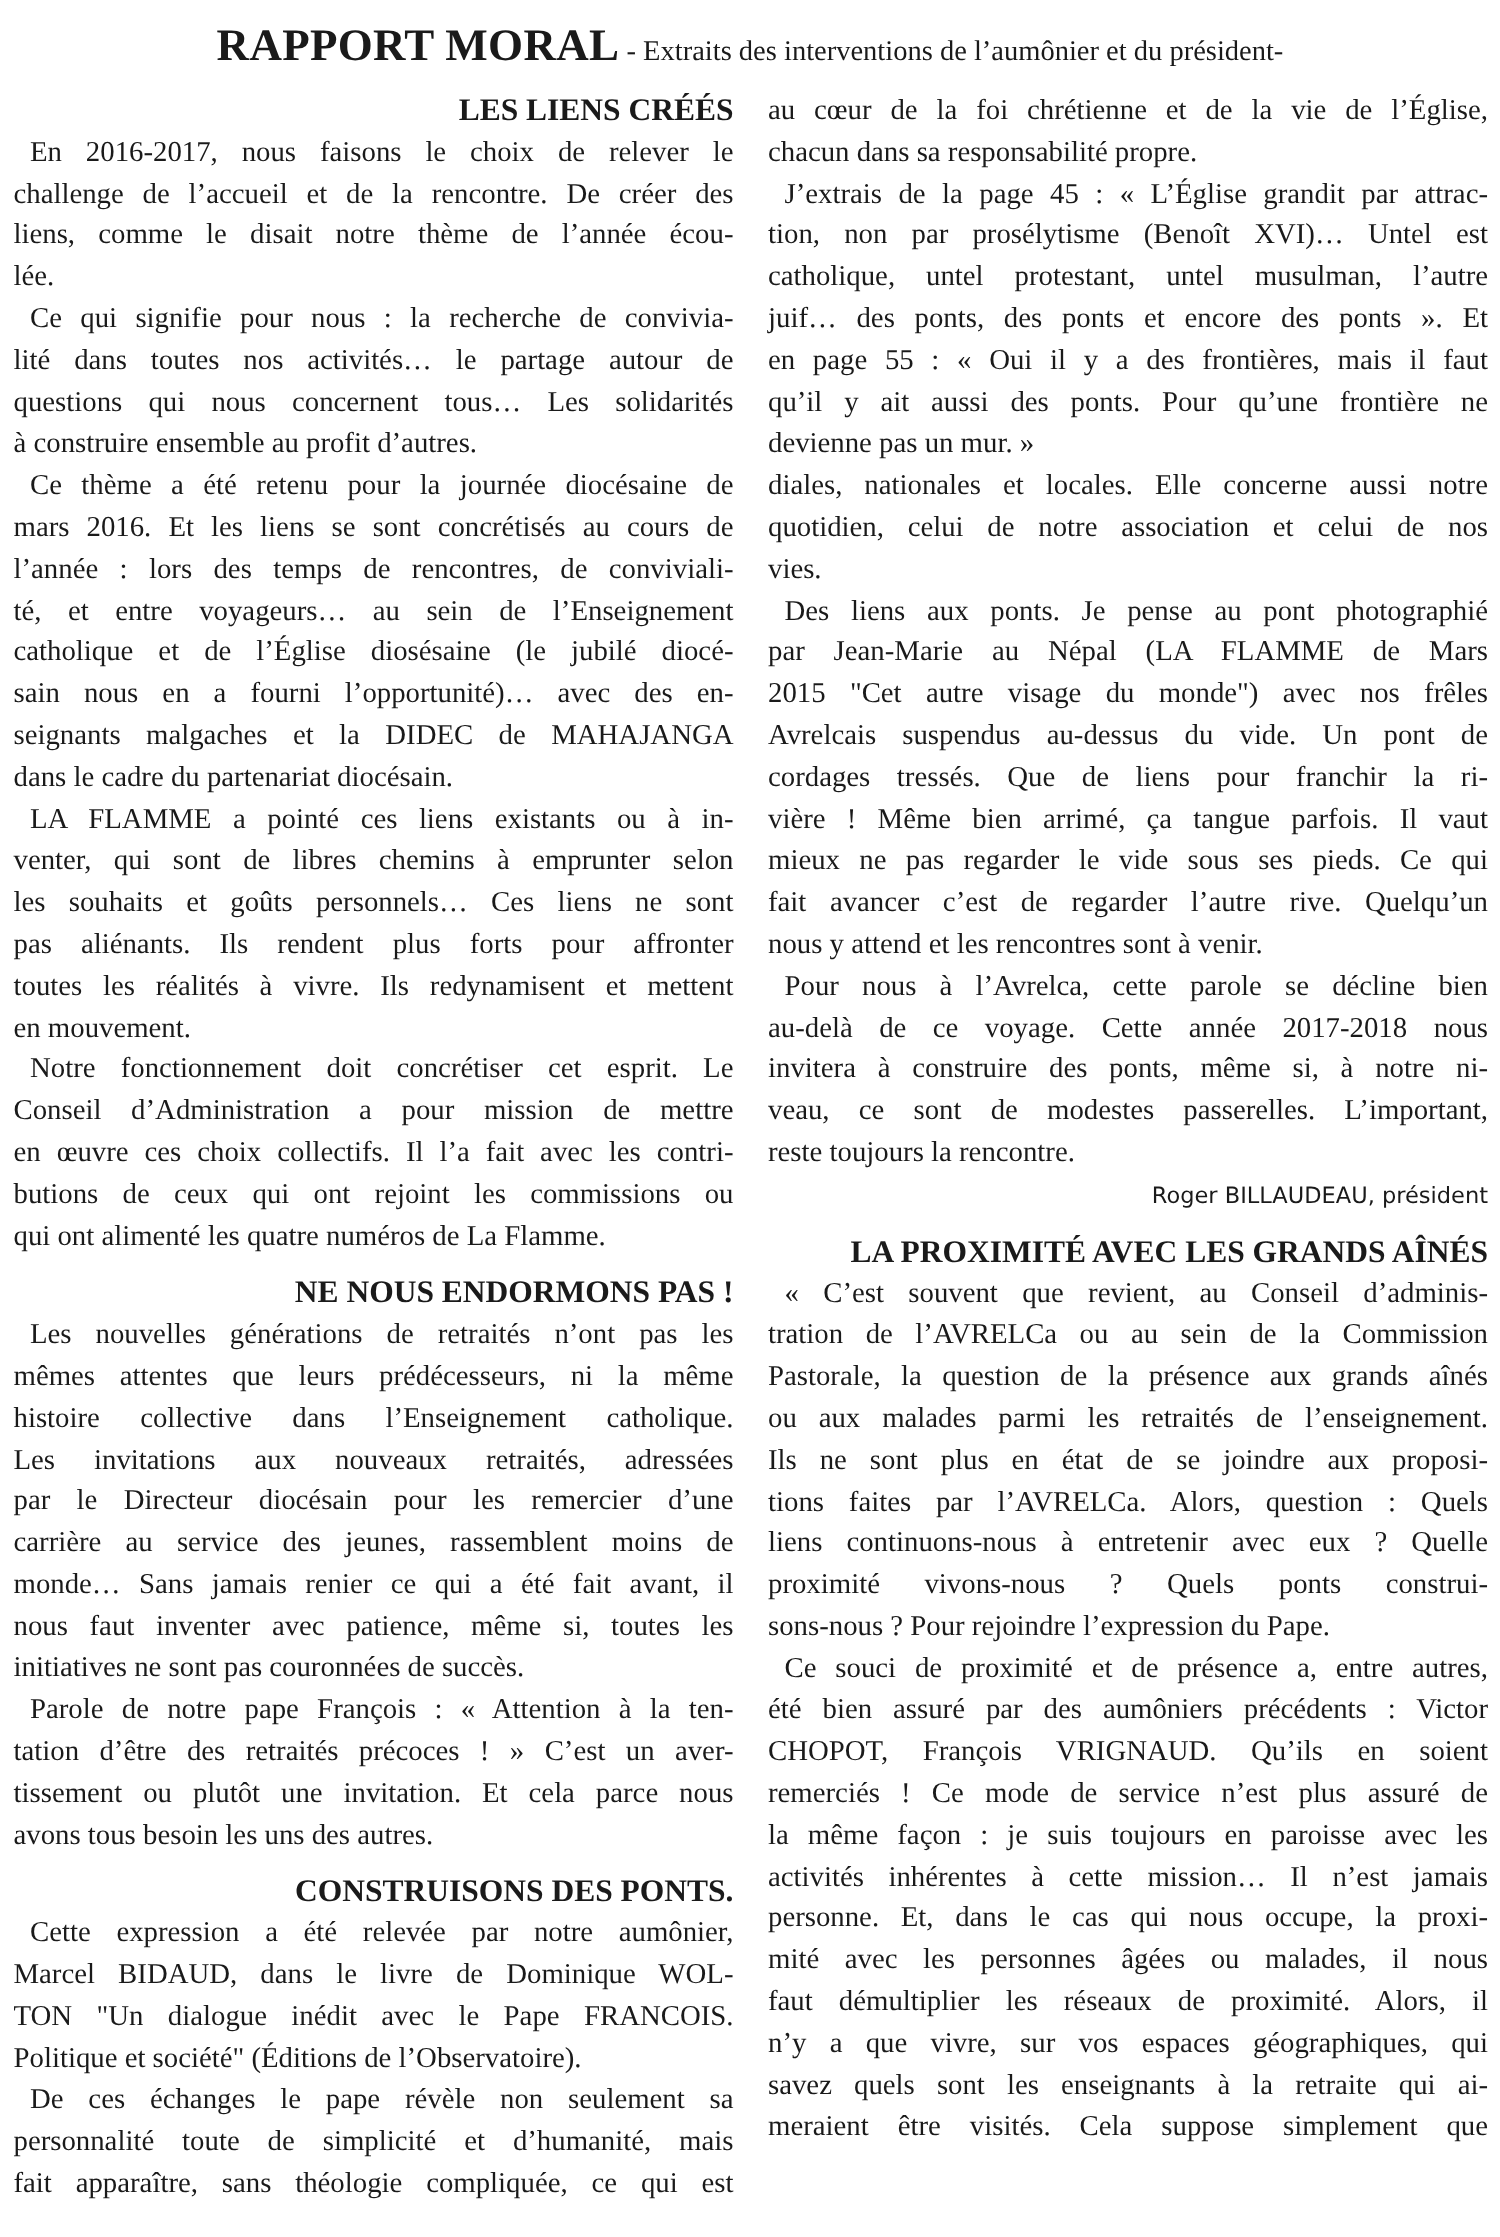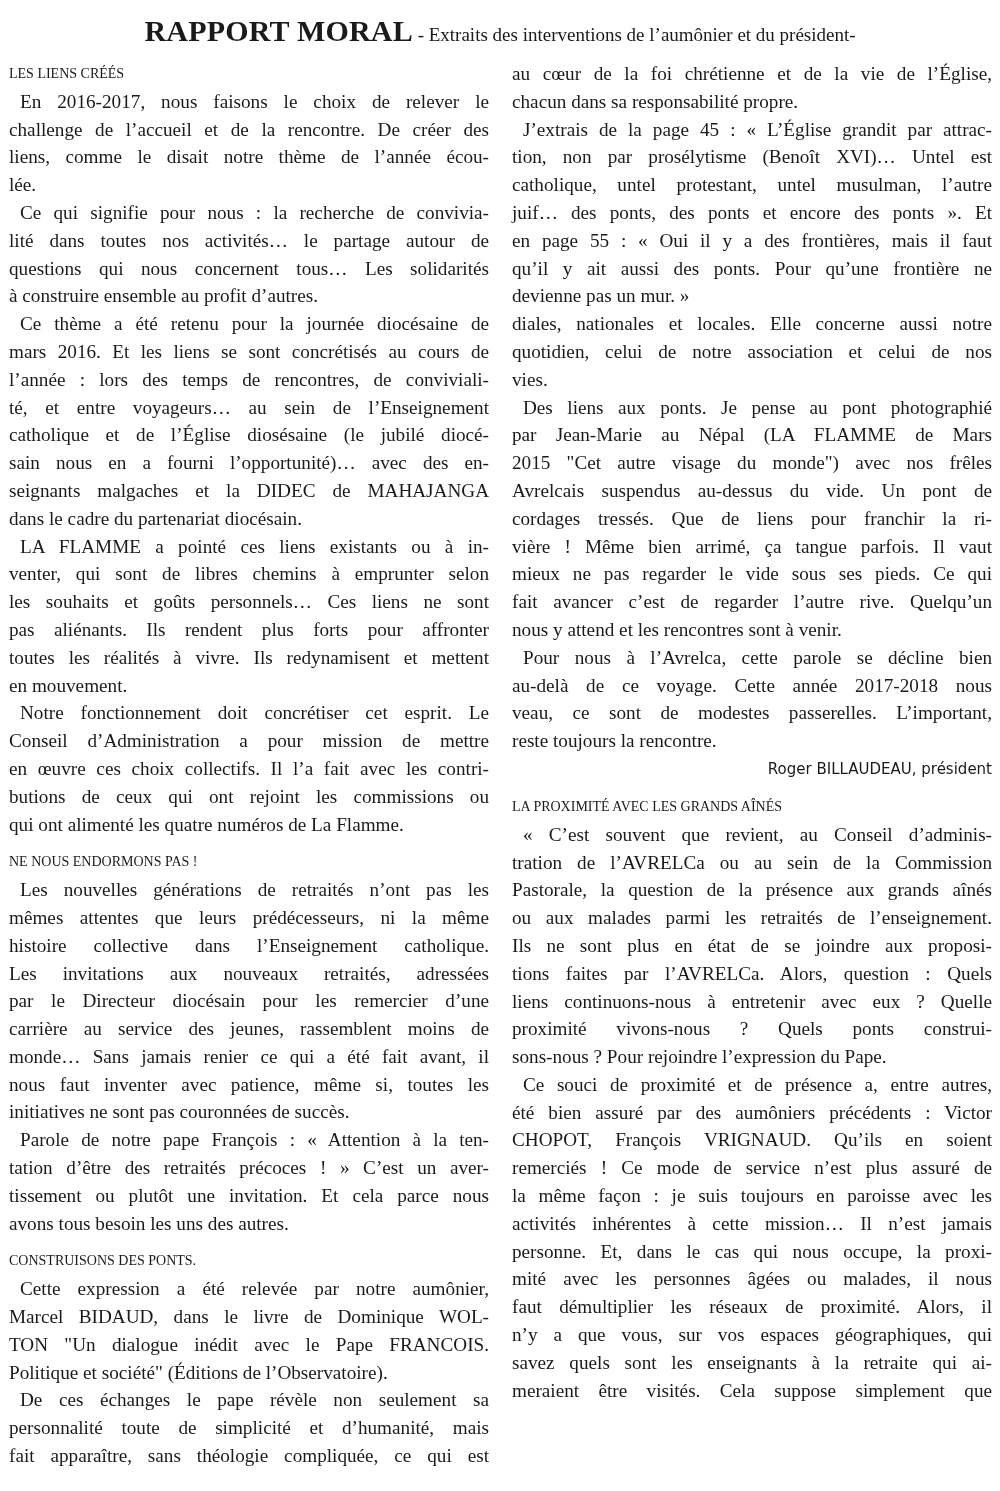--- a/index.html
+++ b/index.html
@@ -16,22 +16,23 @@
   .col { position: absolute; top: 60px; width: 480px; }
   .col.left { left: 9px; }
   .col.right { left: 512px; }
   .line {
     font-size: 19.2px; line-height: 27.8px; height: 27.8px;
     text-align: justify; text-align-last: justify; white-space: nowrap; overflow: visible;
   }
   .line.last { text-align-last: left; }
   .line.indent { padding-left: 11px; }
   .heading {
-    font-size: 14px; font-weight: normal; line-height: 27.8px; height: 27.8px;
+    font-size: 21px; font-weight: bold; line-height: 27.8px; height: 27.8px;
     white-space: nowrap;
+    text-align: right;
   }
   .gap-lg { height: 10px; }
   .signature {
     font-family: "DejaVu Sans", "Liberation Sans", sans-serif; font-size: 15px;
     text-align: right; line-height: 28px; height: 28px; padding-right: 0px;
   }
 </style>
 </head>
 <body>
 
@@ -145,20 +146,21 @@
         <div class="line">Avrelcais suspendus au-dessus du vide. Un pont de</div>
         <div class="line">cordages tressés. Que de liens pour franchir la ri-</div>
         <div class="line">vière ! Même bien arrimé, ça tangue parfois. Il vaut</div>
         <div class="line">mieux ne pas regarder le vide sous ses pieds. Ce qui</div>
         <div class="line">fait avancer c’est de regarder l’autre rive. Quelqu’un</div>
         <div class="line last">nous y attend et les rencontres sont à venir.</div>
       </div>
       <div>
         <div class="line indent">Pour nous à l’Avrelca, cette parole se décline bien</div>
         <div class="line">au-delà de ce voyage. Cette année 2017-2018 nous</div>
+        <div class="line">invitera à construire des ponts, même si,  à notre ni-</div>
         <div class="line">veau, ce sont de modestes passerelles. L’important,</div>
         <div class="line last">reste toujours la rencontre.</div>
       </div>
     </div>
   <div class="signature">Roger BILLAUDEAU, président</div>
   <div class="gap-lg"></div>
   <div class="heading">LA PROXIMITÉ AVEC LES GRANDS AÎNÉS</div>
   <div>
       <div>
         <div class="line indent">« C’est souvent que revient, au Conseil d’adminis-</div>
@@ -174,18 +176,18 @@
       <div>
         <div class="line indent">Ce souci de proximité et de présence a, entre autres,</div>
         <div class="line">été bien assuré par des aumôniers précédents : Victor</div>
         <div class="line">CHOPOT, François VRIGNAUD. Qu’ils en soient</div>
         <div class="line">remerciés ! Ce mode de service n’est plus assuré de</div>
         <div class="line">la même façon : je suis toujours en paroisse avec les</div>
         <div class="line">activités inhérentes à cette mission… Il n’est jamais</div>
         <div class="line">personne. Et, dans le cas qui nous occupe, la proxi-</div>
         <div class="line">mité avec les personnes âgées ou malades, il nous</div>
         <div class="line">faut démultiplier les réseaux de proximité. Alors, il</div>
-        <div class="line">n’y a que vous, sur vos espaces géographiques, qui</div>
+        <div class="line">n’y a que vivre, sur vos espaces géographiques, qui</div>
         <div class="line">savez quels sont les enseignants à la retraite qui ai-</div>
         <div class="line">meraient être visités. Cela suppose simplement que</div>
       </div>
     </div>
 </div>
 
 </body></html>

